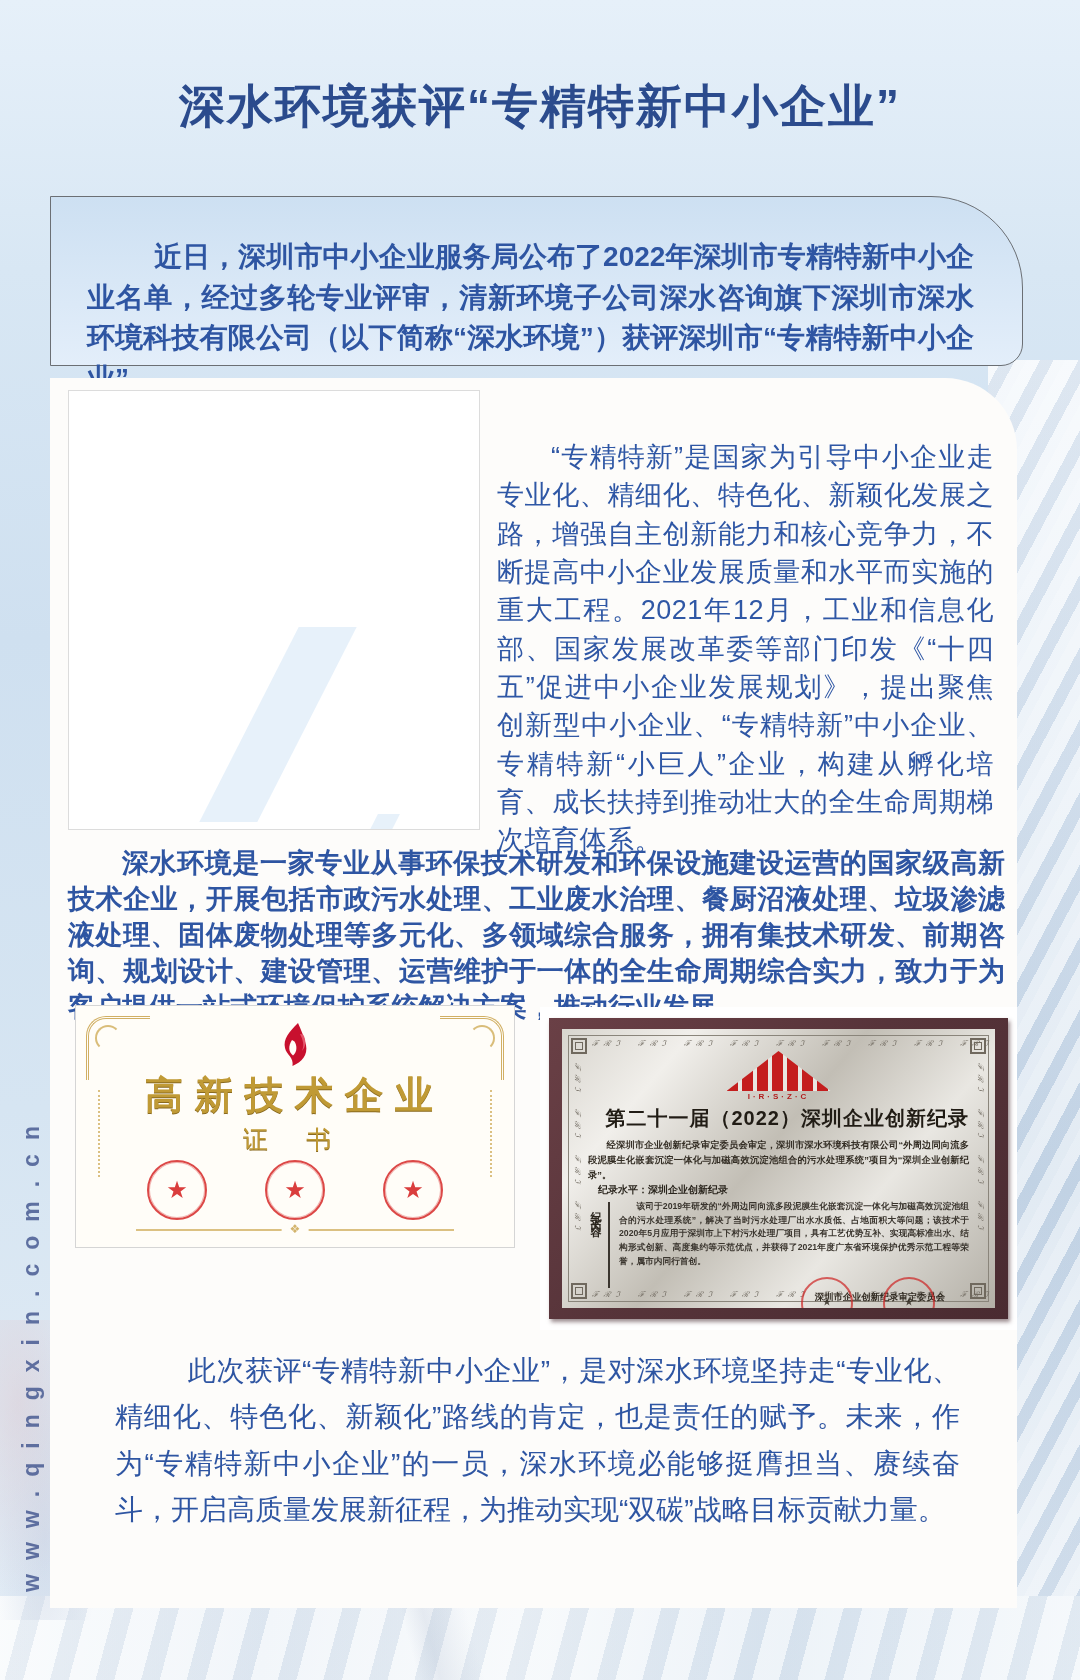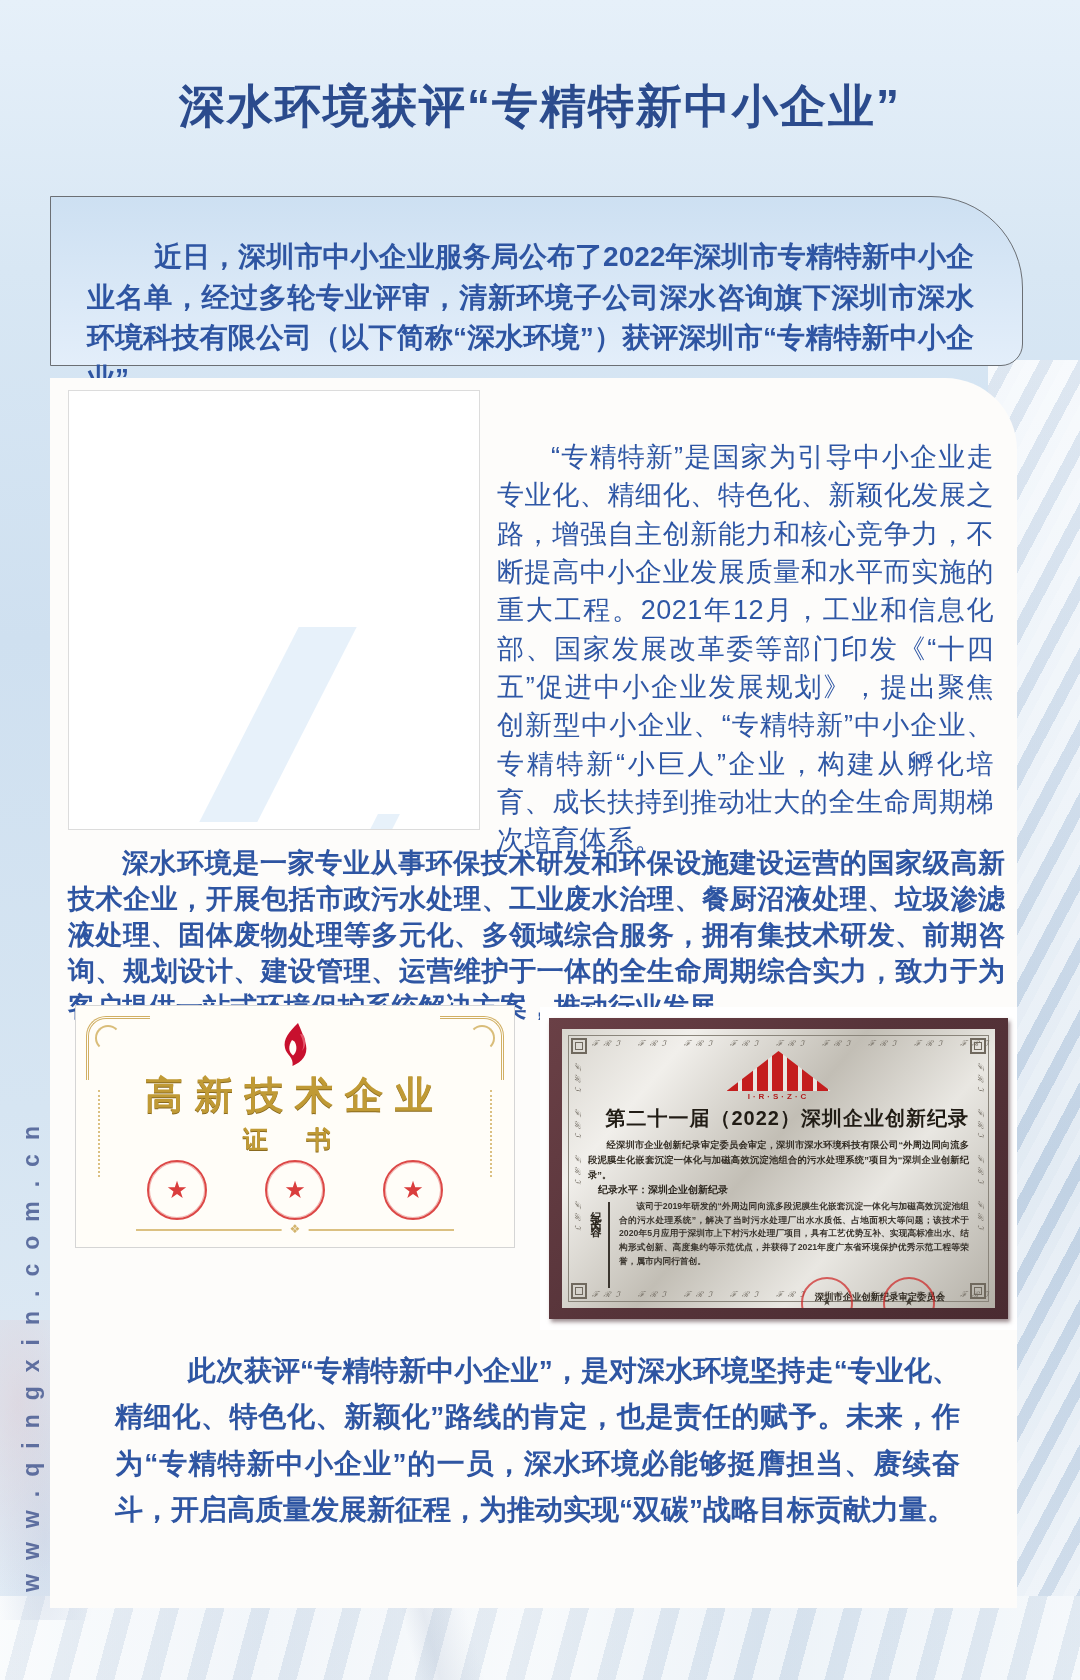--- a/index.html
+++ b/index.html
@@ -94,21 +94,21 @@
   .cert-orn.tl::after { left:6px; border-right-color:transparent; border-bottom-color:transparent; }
   .cert-orn.tr::after { right:6px; border-left-color:transparent; border-bottom-color:transparent; }
   .cert-side { position:absolute; top:84px; bottom:70px; width:0; border-left:2px dotted #d3b264; opacity:.8; }
   .cert-side.l { left:22px; } .cert-side.r { right:22px; }
   .cert-flame { display:block; margin:16px auto 2px auto; }
   .cert-title {
     text-align:center; font-size:38px; font-weight:bold; letter-spacing:12px;
     color:#c09a35; text-shadow:0 1px 0 #8a6a1f;
   }
   .cert-sub {
-    text-align:center; font-size:25px; font-weight:bold; letter-spacing:16px;
+    text-align:center; font-size:25px; font-weight:normal; letter-spacing:16px;
     color:#c09a35; text-shadow:0 1px 0 #8a6a1f; margin-top:2px;
   }
   .cert-fields { margin:14px 48px 0 48px; }
   .cf-row { display:flex; margin-top:6px; }
   .cf-row span { font-size:13px; font-weight:bold; color:#4a3b28; letter-spacing:.5px; }
   .cf-row .cf-l { flex:1.35; } .cf-row .cf-r { flex:1; }
   .cert-seals { display:flex; justify-content:center; gap:58px; margin-top:4px; }
   .seal {
     width:60px; height:60px; border:2px solid rgba(214,40,40,.85); border-radius:50%;
     box-shadow:inset 0 0 0 1px rgba(214,40,40,.35);
@@ -184,21 +184,21 @@
   .pseal {
     position:absolute; width:52px; height:52px; border:2px solid rgba(205,30,30,.8);
     border-radius:50%; color:rgba(205,30,30,.85); font-size:20px;
     display:flex; align-items:center; justify-content:center; opacity:.85;
   }
   .pseal.s1 { right:116px; top:-14px; }
   .pseal.s2 { right:34px; top:-14px; }
   
   .closing {
     position:absolute; left:115px; top:1348px; width:845px; z-index:3;
-    font-size:28px; line-height:1.66; font-weight:700; color:#2e55a2;
+    font-size:28px; line-height:1.66; font-weight:400; color:#2e55a2;
     text-align:justify; text-indent:2.6em;
   }
   
   .watermark {
     position:absolute; left:-242px; top:1332px; width:560px; height:40px; z-index:2;
     transform:rotate(-90deg); transform-origin:center;
     text-align:center; font-size:23px; font-weight:600; letter-spacing:14px;
     color:rgba(72,90,146,.85);
   }
 </style>

